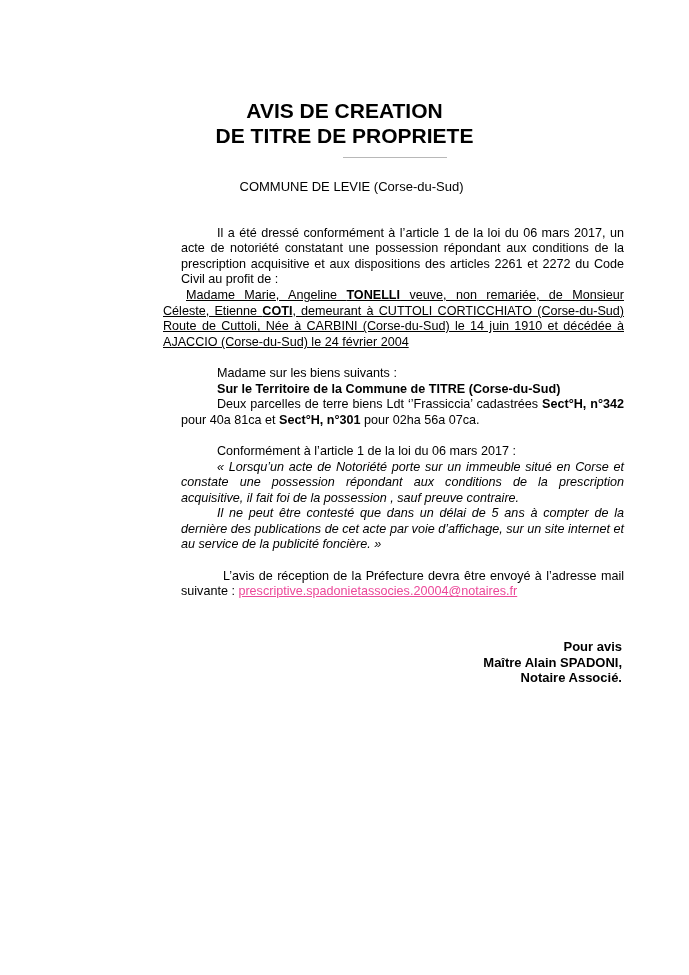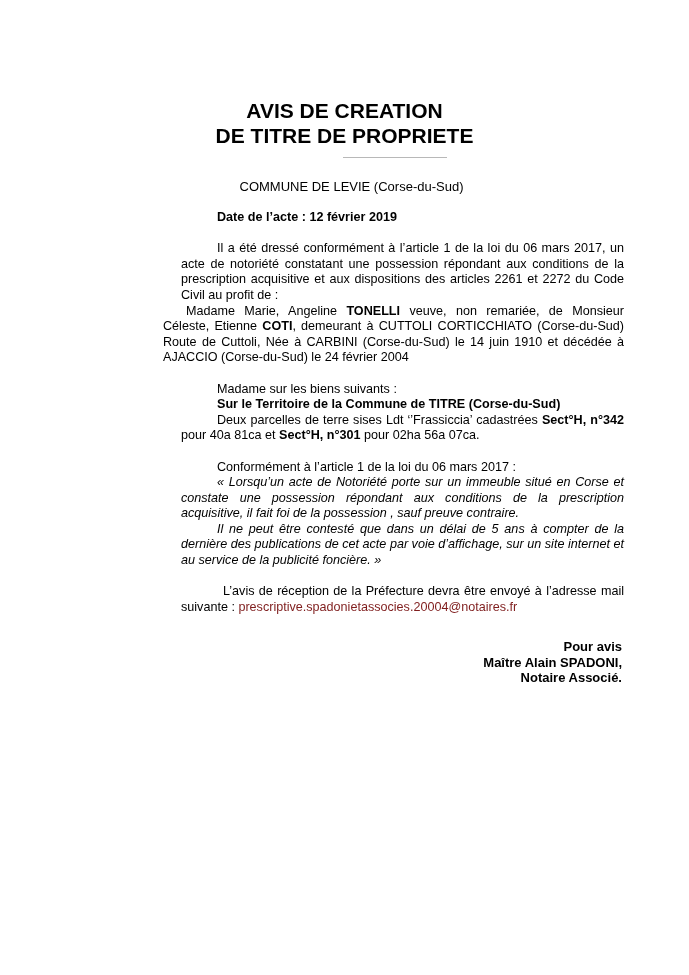--- a/index.html
+++ b/index.html
@@ -9,50 +9,47 @@
            font-size:21px; font-weight:bold; line-height:25px; }
   .divider { position:absolute; left:343px; top:157px; width:104px; height:1px; background:#b8b8b8; }
   .commune { position:absolute; left:0; width:689px; top:179px; text-align:center;
              font-size:13px; font-weight:normal; padding-left:14px; box-sizing:border-box; }
   .body { position:absolute; left:181px; top:210px; width:443px; font-size:12.6px; line-height:15.6px; }
   .p { text-align:justify; margin:0; }
   .gap { height:15.6px; }
   .i1 { text-indent:36px; }
   b { font-weight:bold; }
   .it { font-style:italic; }
-  a { color:#7f1d1d; }
+  a { color:#ec4899; text-decoration:underline; }
   .sig { position:absolute; right:67px; top:639px; text-align:right; font-size:13px;
          font-weight:bold; line-height:15.6px; }
 </style>
 </head>
 <body>
 
 <div class="title">
   <div>AVIS DE CREATION</div>
   <div>DE TITRE DE PROPRIETE</div>
 </div>
 
 <div class="divider"></div>
 
 <div class="commune">COMMUNE DE LEVIE (Corse-du-Sud)</div>
 
 <div class="body">
-  <p class="p i1" style="text-indent:36px;">
-    <b>Date de l’acte : </b><b>12 février 2019</b>
-  </p>
   <div class="gap"></div>
   <p class="p i1">Il a été dressé conformément à l’article 1 de la loi du 06 mars 2017, un acte de notoriété constatant une possession répondant aux conditions de la prescription acquisitive et aux dispositions des articles 2261 et 2272 du Code Civil au profit de :</p>
-  <p class="p i1" style="text-indent:23px; margin-left:-18px;">
+  <p class="p i1" style="text-indent:23px; margin-left:-18px;text-decoration:underline;">
     <span>Madame Marie, Angeline </span><b>TONELLI</b><span> veuve, non remariée, de Monsieur Céleste, Etienne </span><b>COTI</b><span>, demeurant à CUTTOLI CORTICCHIATO (Corse-du-Sud) Route de Cuttoli, Née à  CARBINI (Corse-du-Sud) le  14 juin 1910 et décédée à AJACCIO (Corse-du-Sud) le 24 février 2004</span>
   </p>
   <div class="gap"></div>
   <p class="p i1">Madame sur les biens suivants :</p>
   <p class="p i1"><b>Sur le Territoire de la Commune de TITRE (Corse-du-Sud)</b></p>
   <p class="p i1">
-    <span>Deux parcelles de terre sises Ldt ‘’Frassiccia’ cadastrées </span><b>Sect°H, n°342</b><span> pour 40a 81ca et </span><b>Sect°H, n°301</b><span> pour 02ha 56a 07ca.</span>
+    <span>Deux parcelles de terre biens Ldt ‘’Frassiccia’ cadastrées </span><b>Sect°H, n°342</b><span> pour 40a 81ca et </span><b>Sect°H, n°301</b><span> pour 02ha 56a 07ca.</span>
   </p>
   <div class="gap"></div>
   <p class="p i1">Conformément à l’article 1 de la loi du 06 mars 2017 :</p>
   <p class="p i1 it">« Lorsqu’un acte de Notoriété porte sur un immeuble situé en Corse et constate une possession répondant aux conditions de la prescription acquisitive, il fait foi de la possession , sauf preuve contraire.</p>
   <p class="p i1 it">Il ne peut être contesté que dans un délai de 5 ans à compter de la dernière des publications de cet acte par voie d’affichage, sur un site internet et au service de la publicité foncière. »</p>
   <div class="gap"></div>
   <p class="p" style="text-indent:42px;">
     <span>L’avis de réception de la Préfecture devra être envoyé à l’adresse mail suivante : </span><a>prescriptive.spadonietassocies.20004@notaires.fr</a>
   </p>
 </div>

